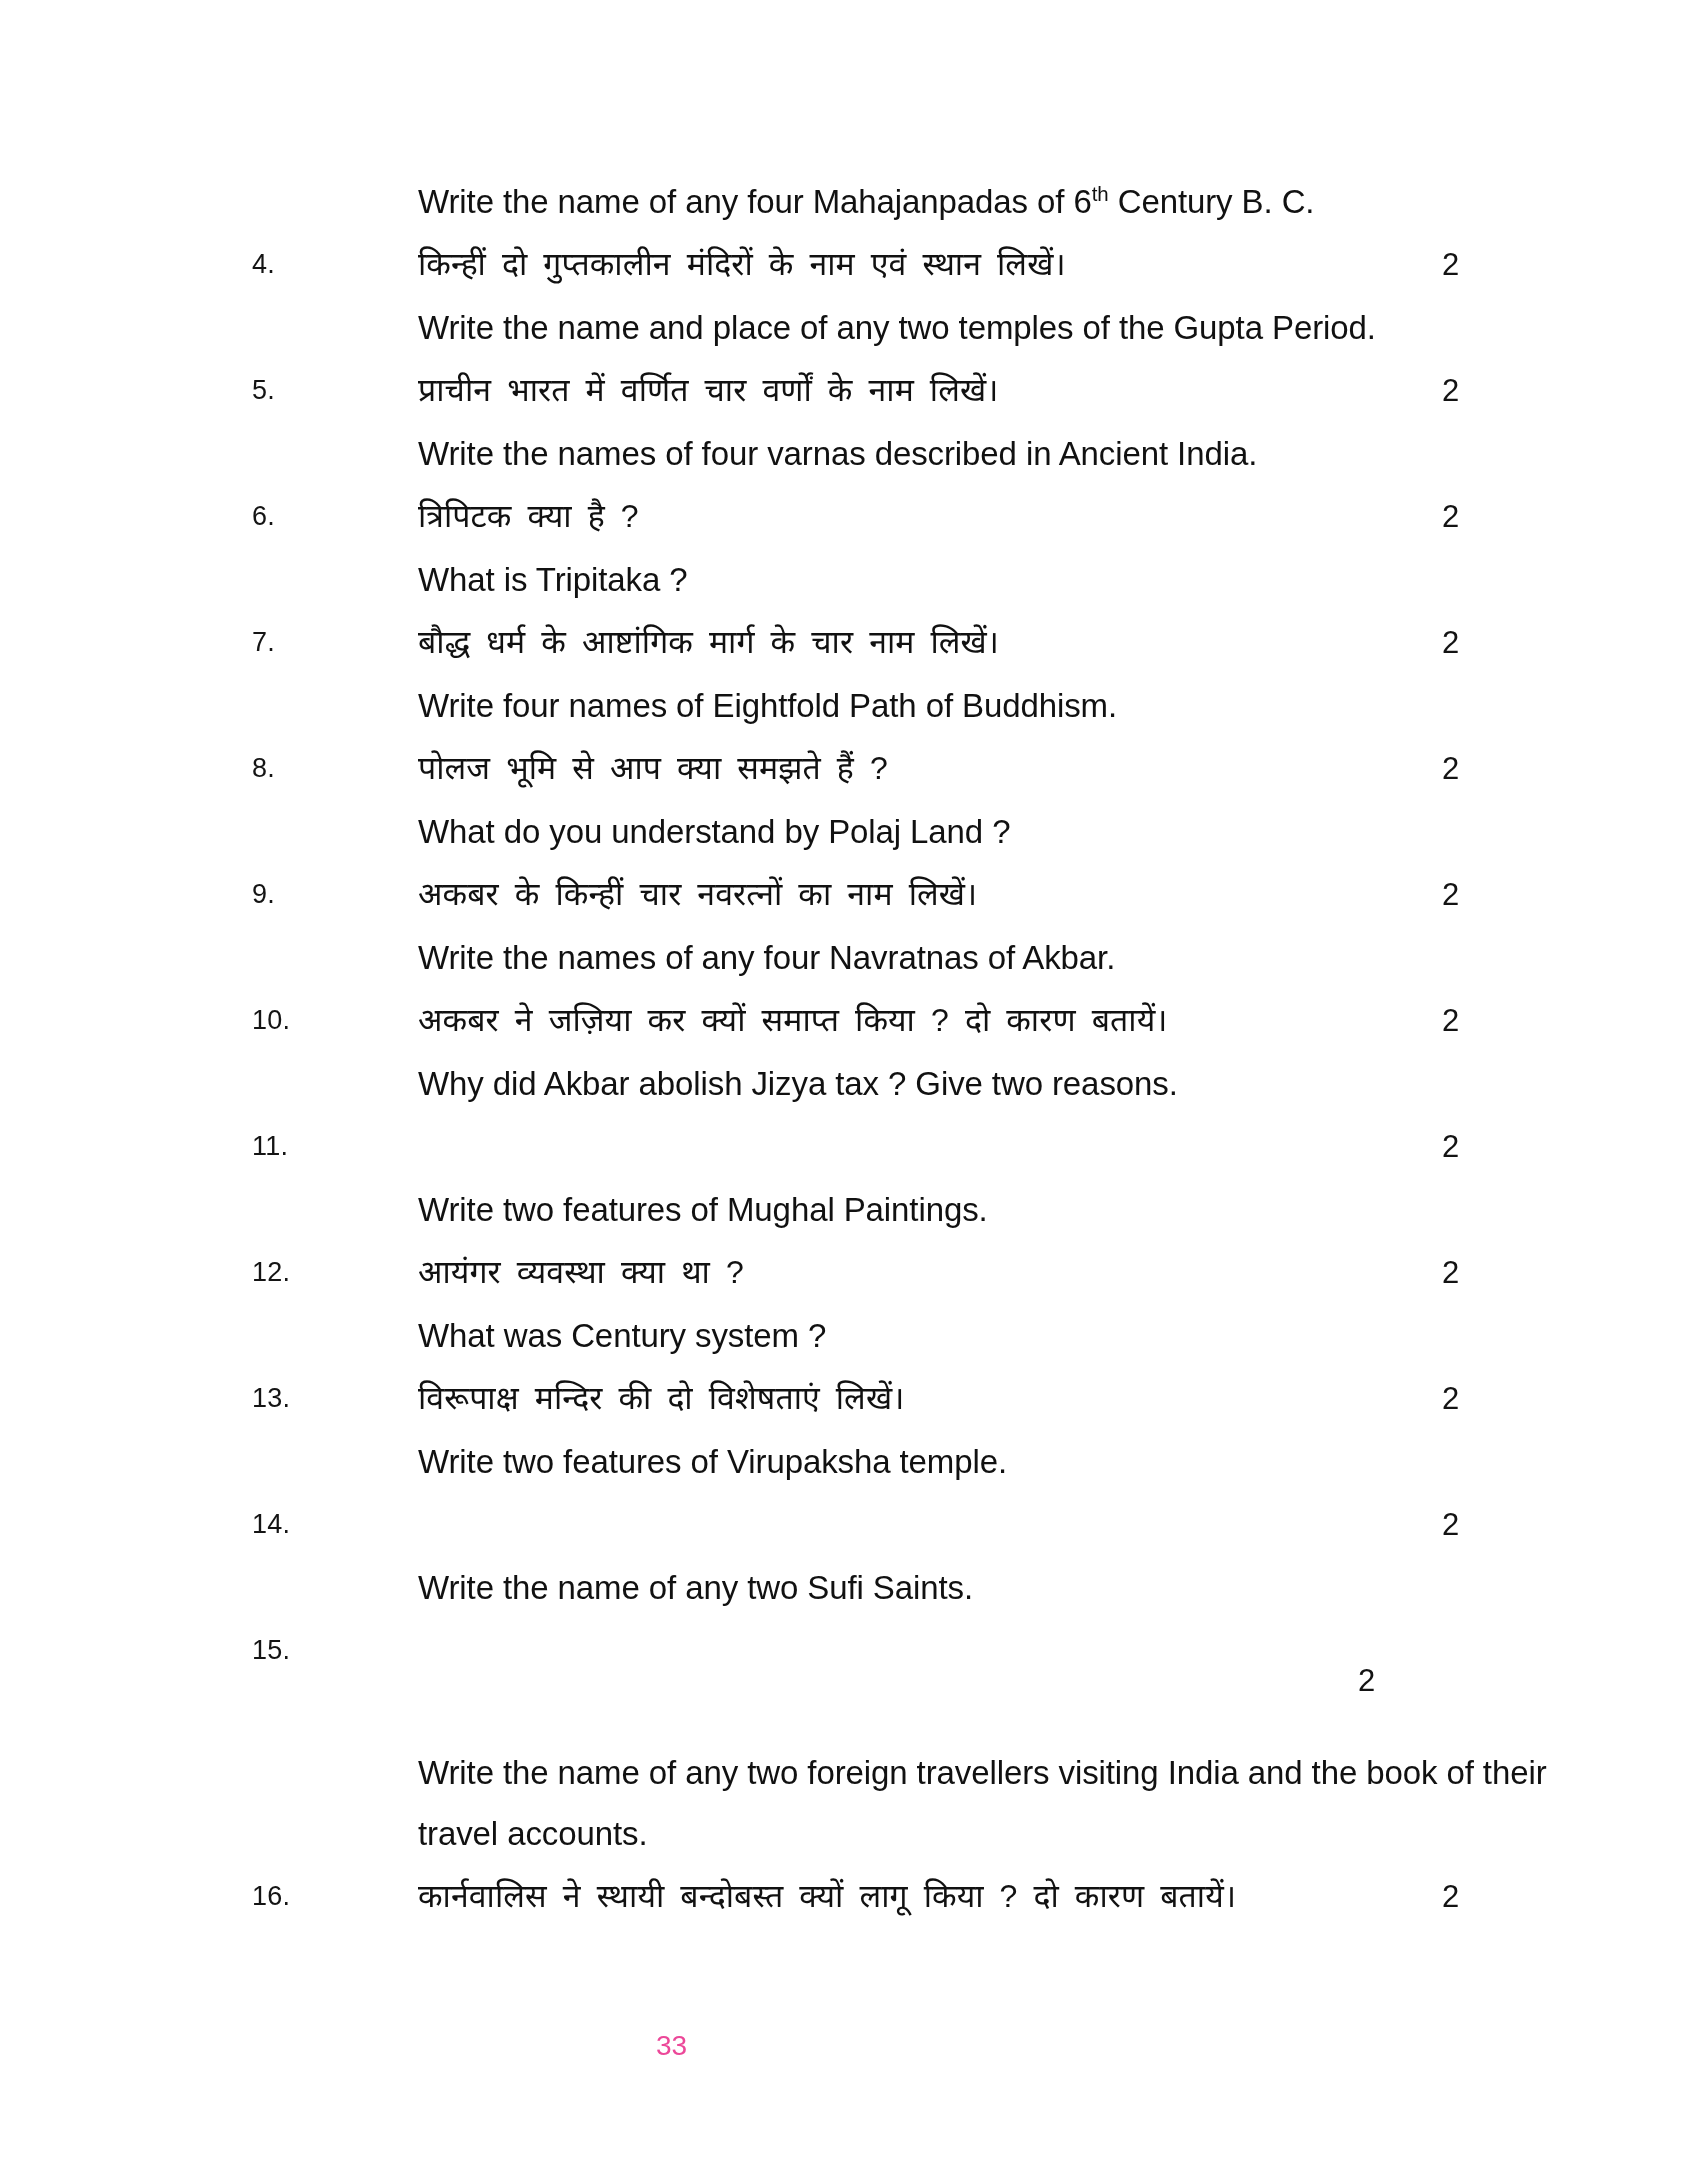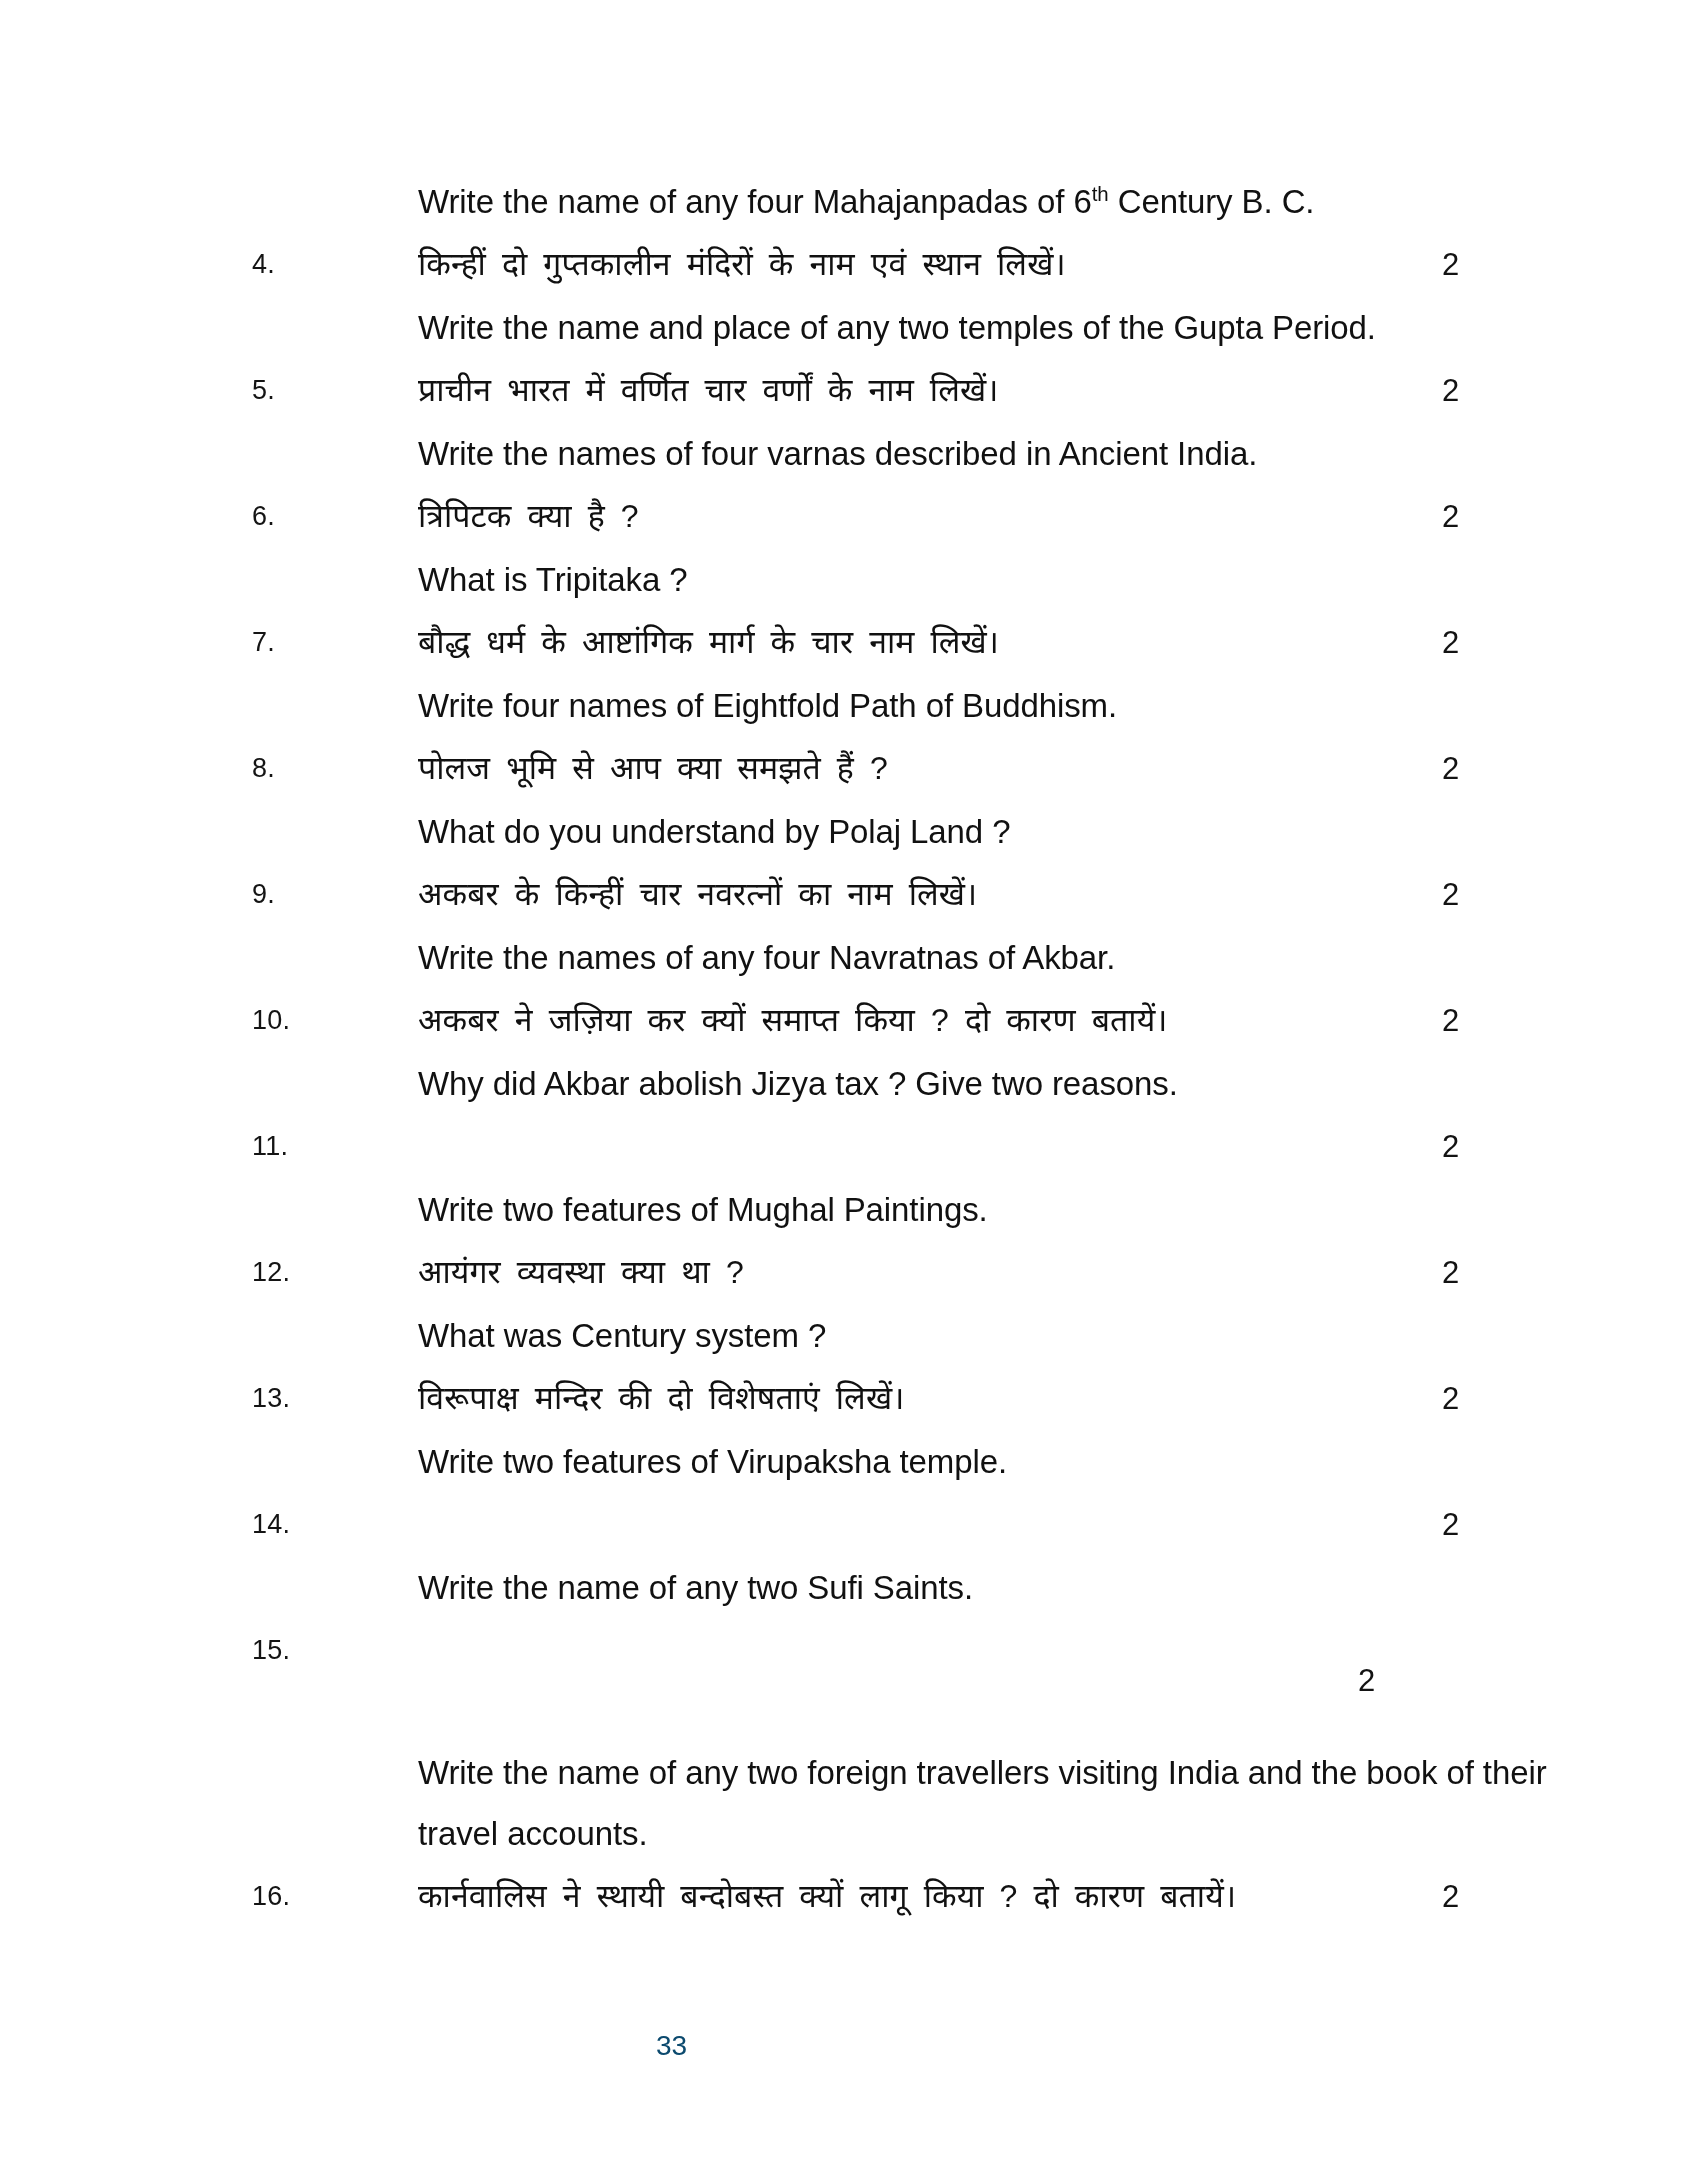--- a/index.html
+++ b/index.html
@@ -114,21 +114,21 @@
   }
 
   
   .page-number {
     position: absolute;
     top: 2030px;
     left: 0;
     width: 1335px;
     text-align: center;
     font-size: 28px;
-    color: #0c4a6e;
+    color: #ec4899;
   }
 </style>
 </head>
 <body>
 
 <div class="page">
 
   <div class="content">
 
     <div class="line">

